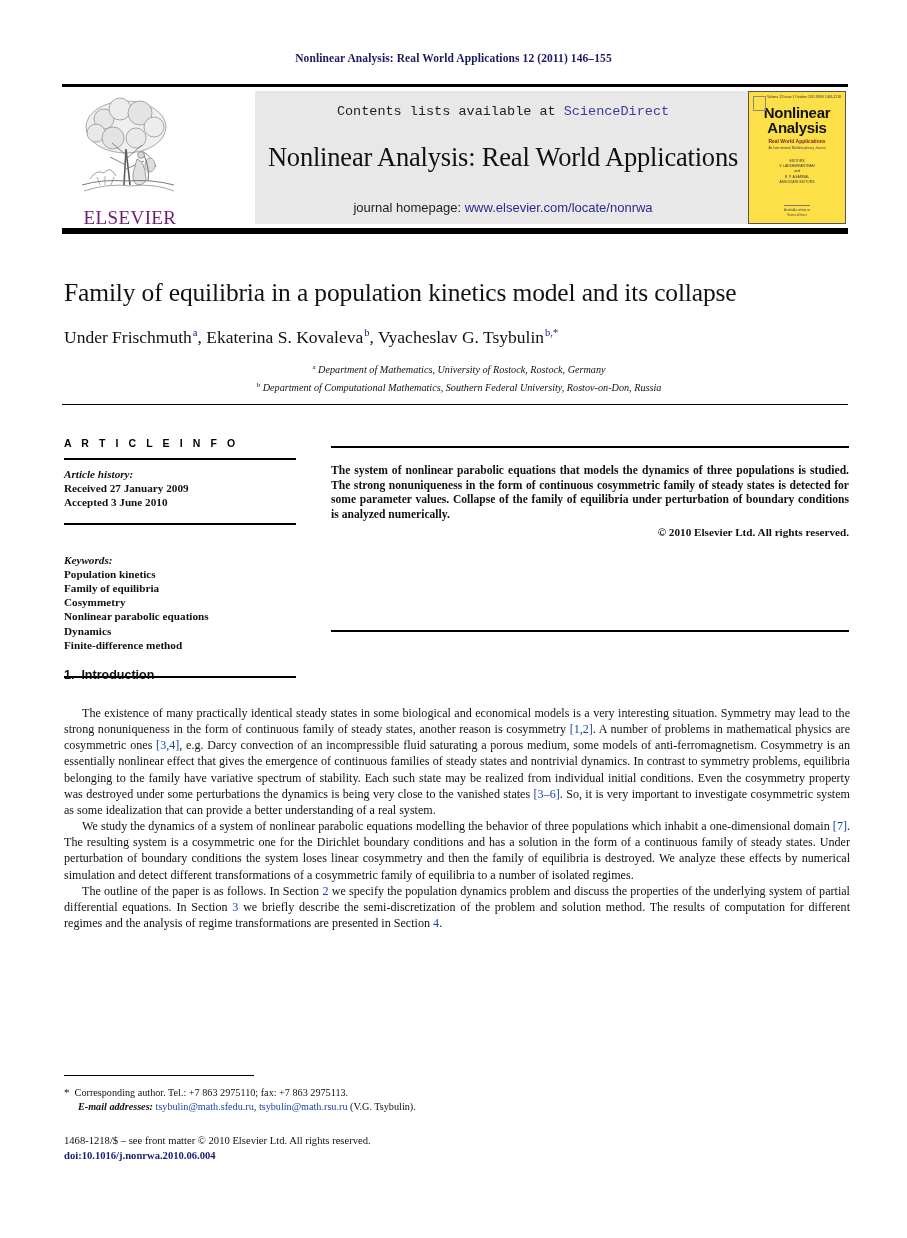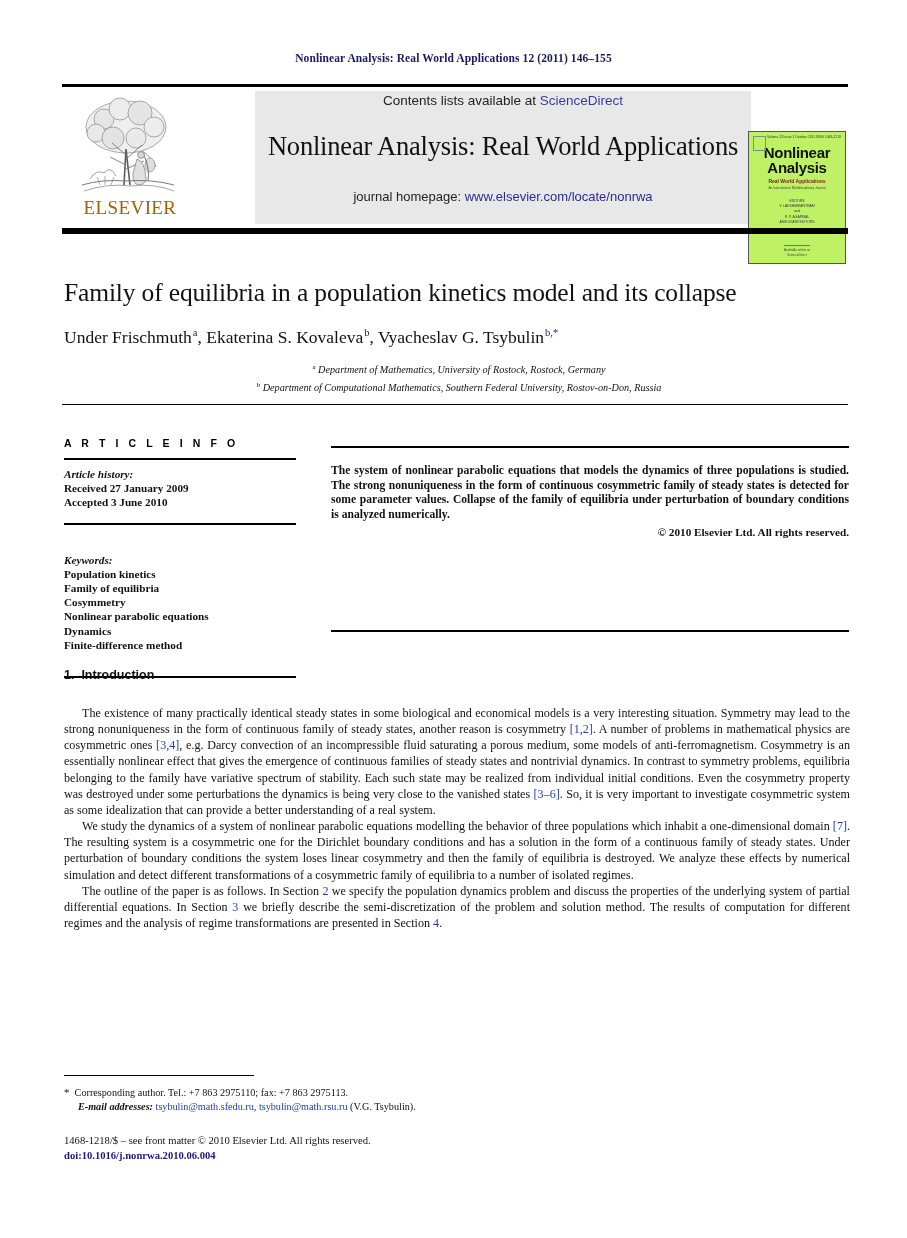--- a/index.html
+++ b/index.html
@@ -66,41 +66,41 @@
   .tree-box {
     width: 96px;
     height: 104px;
     position: relative;
     overflow: hidden;
   }
   .elsevier-word {
     font-family: "Liberation Serif", serif;
     font-size: 19px;
     letter-spacing: 0.4px;
-    color: #a16207;
+    color: #701a75;
     text-align: center;
     width: 100px;
-    margin-top: 0;
+    margin-top: 10px;
     font-weight: normal;
   }
   .header-center {
     position: absolute;
     left: 193px; top: 4px;
     width: 480px;
     height: 133px;
     background: #e8e8e8;
     text-align: center;
     padding: 0 8px;
     box-sizing: content-box;
   }
   .contents-line {
-    font-family: Liberation Sans, sans-serif;
+    font-family: Liberation Mono, monospace;
     font-size: 13.5px;
     color: #222;
-    padding-top: 2px;
+    padding-top: 13px;
   }
   .sd-link { color: #3b3b9e; }
   .journal-title-big {
     font-family: "Liberation Serif", serif;
     font-size: 26.5px;
     color: #111;
     margin-top: 23px;
     letter-spacing: -0.2px;
   }
   .homepage-line {
@@ -111,24 +111,23 @@
   }
   .hp-link { color: #2b2b8f; }
 
   
   .cover-thumb {
     position: absolute;
     left: 686px; top: 4px;
     width: 98px;
     height: 133px;
     border: 1px solid #555;
-    background: #bef264;
+    background: #fde047;
     box-sizing: border-box;
     overflow: hidden;
-    margin-top: 40px;
   }
   .cover-topbar {
     font-size: 3.4px;
     color: #333;
     display: flex;
     justify-content: space-between;
     padding: 3px 4px 0 4px;
     font-family: "Liberation Sans", sans-serif;
   }
   .cover-elsev-mark {

